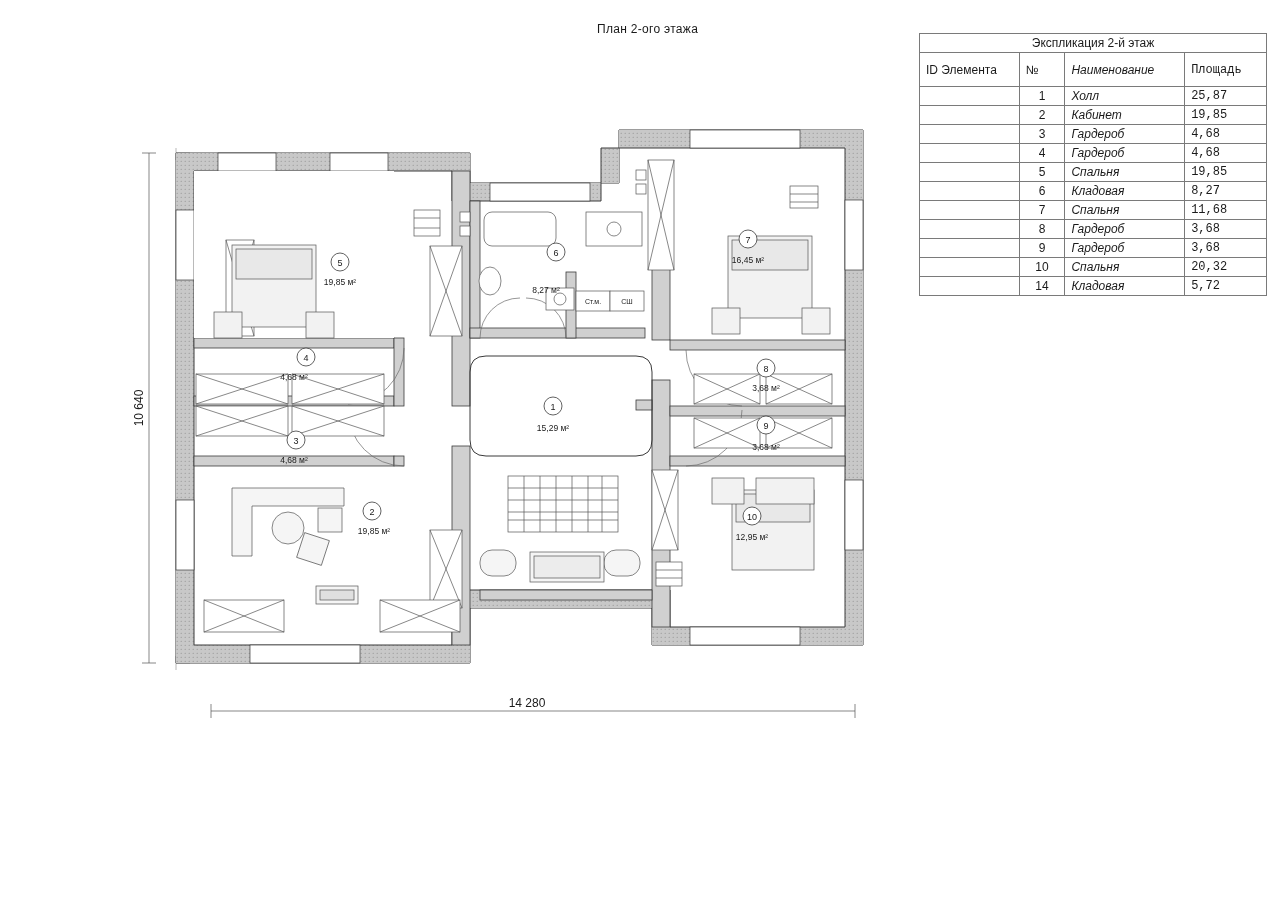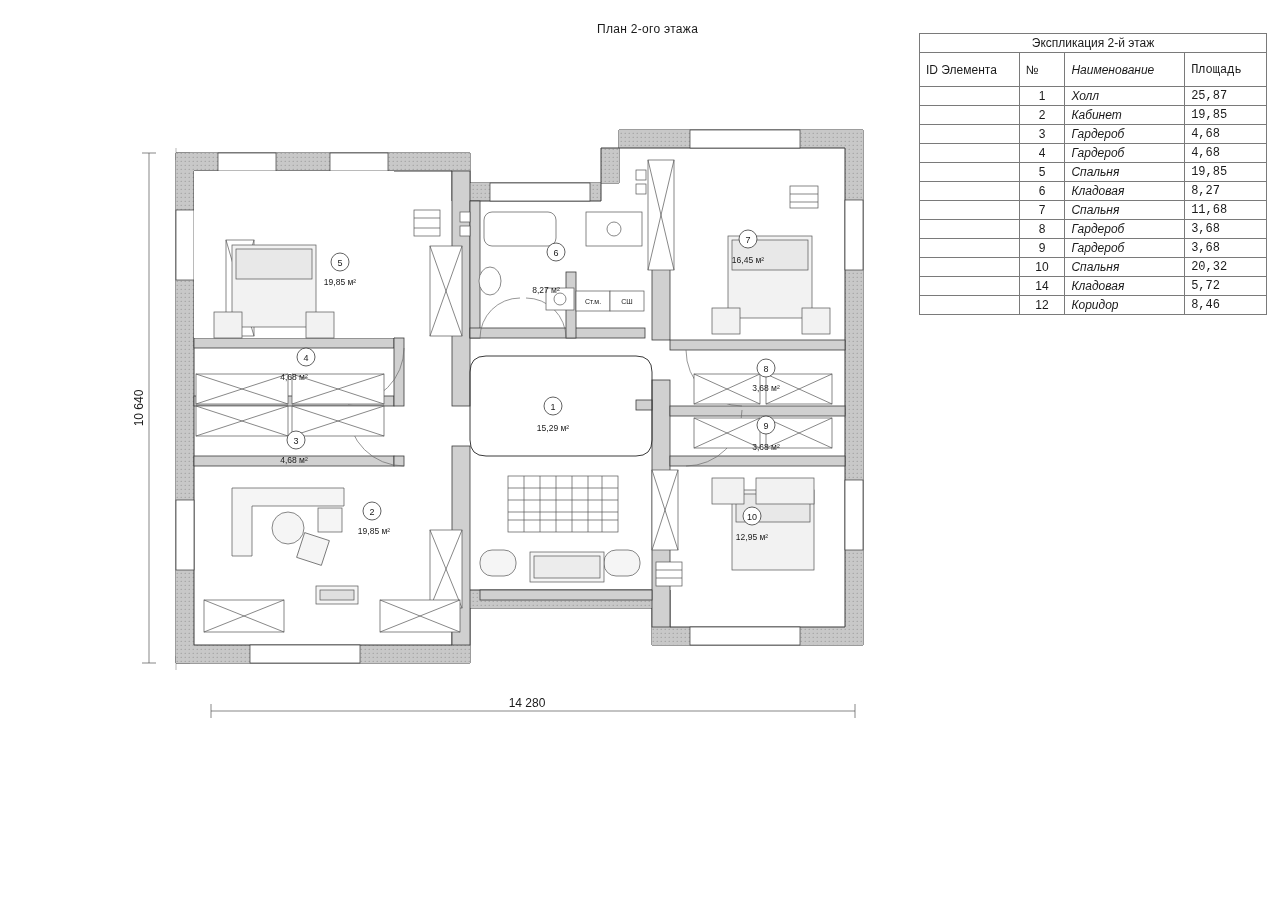--- a/index.html
+++ b/index.html
@@ -173,26 +173,20 @@
       <td class="col-id blank-cell"></td>
       <td class="col-no">10</td>
       <td class="col-name">Спальня</td>
       <td class="col-area">20,32</td>
     </tr>
     <tr>
       <td class="col-id blank-cell"></td>
       <td class="col-no">14</td>
       <td class="col-name">Кладовая</td>
       <td class="col-area">5,72</td>
-    </tr>
-    <tr>
-      <td class="col-id blank-cell"></td>
-      <td class="col-no">12</td>
-      <td class="col-name">Коридор</td>
-      <td class="col-area">8,46</td>
     </tr>
   </tbody>
 </table>
 
 <svg id="plan-svg" width="920" height="760" viewBox="0 0 920 760">
   <defs>
     <pattern id="hatch" width="6" height="6" patternUnits="userSpaceOnUse" patternTransform="rotate(45)">
       <rect width="6" height="6" fill="#cfcfcf"></rect>
       <line x1="0" y1="0" x2="0" y2="6" stroke="#b4b4b4" stroke-width="1"></line>
     </pattern>

